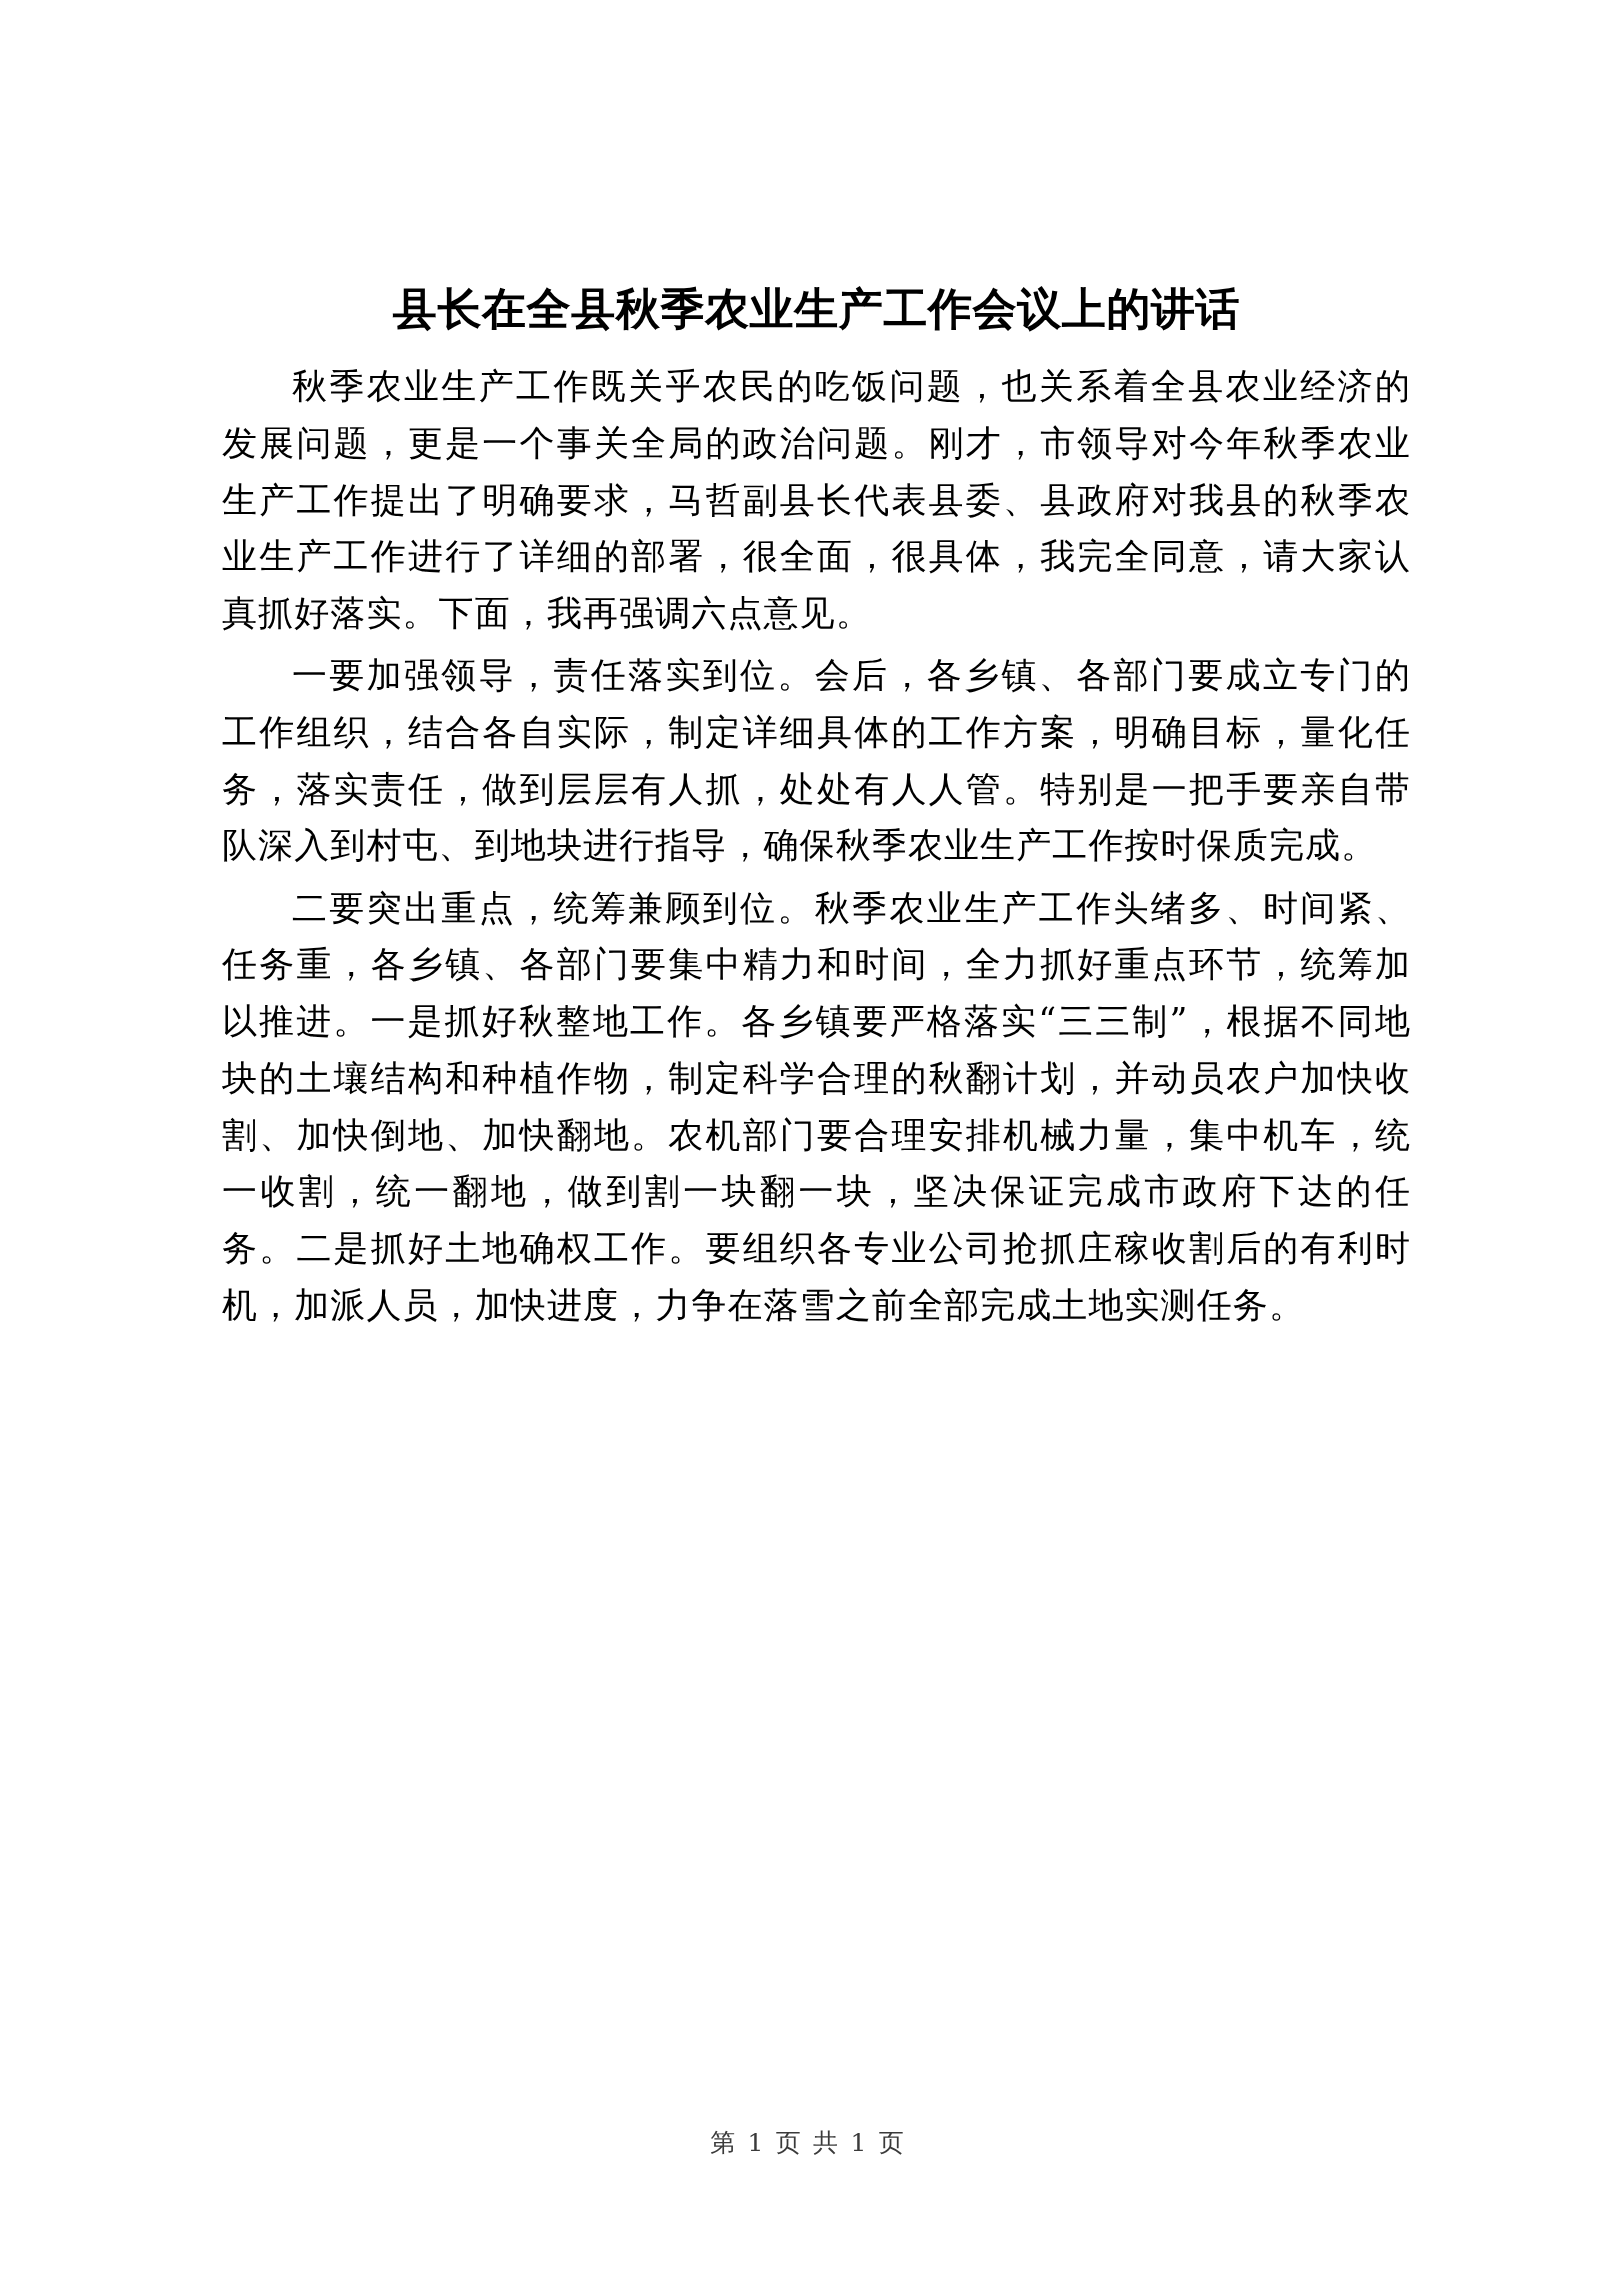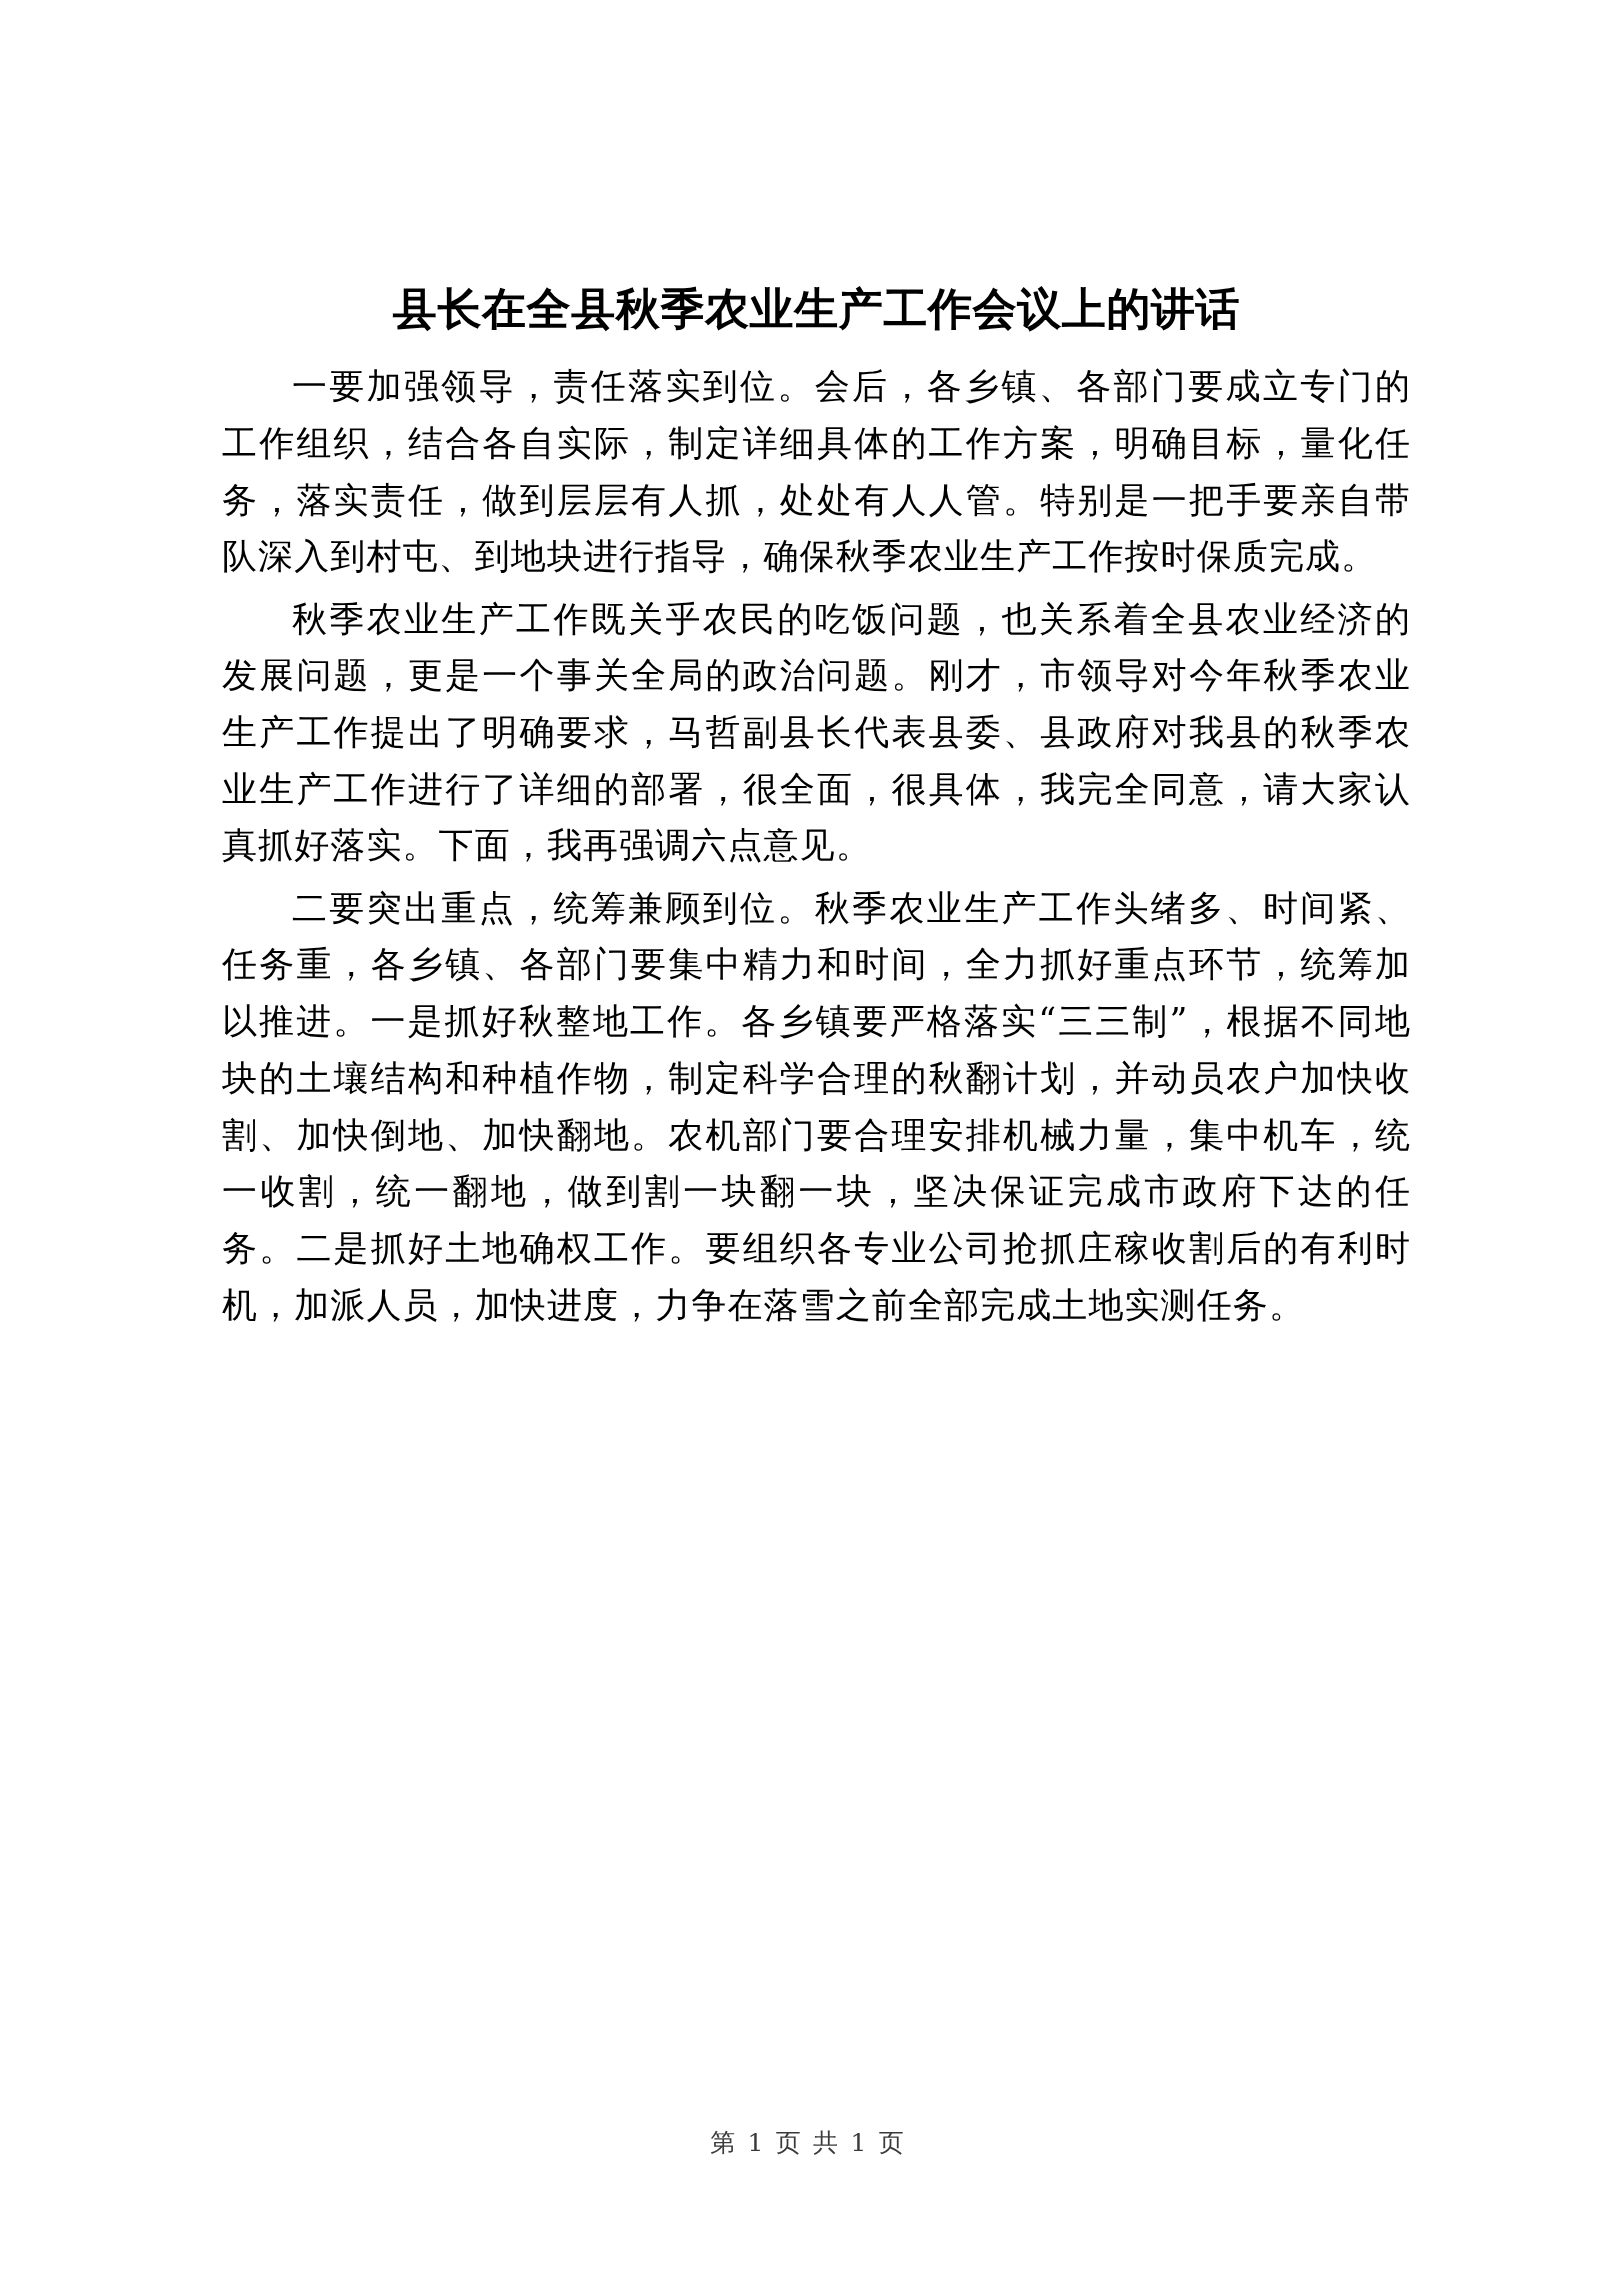--- a/index.html
+++ b/index.html
@@ -58,19 +58,19 @@
     letter-spacing: 2.2px;
     font-family: "DejaVu Serif", serif;
   }
 </style>
 </head>
 <body>
 
 <div class="page">
   <div class="content">
     <h1 class="doc-title">县长在全县秋季农业生产工作会议上的讲话</h1>
+    <p class="para">秋季农业生产工作既关乎农民的吃饭问题，也关系着全县农业经济的发展问题，更是一个事关全局的政治问题。刚才，市领导对今年秋季农业生产工作提出了明确要求，马哲副县长代表县委、县政府对我县的秋季农业生产工作进行了详细的部署，很全面，很具体，我完全同意，请大家认真抓好落实。下面，我再强调六点意见。</p>
     <p class="para">一要加强领导，责任落实到位。会后，各乡镇、各部门要成立专门的工作组织，结合各自实际，制定详细具体的工作方案，明确目标，量化任务，落实责任，做到层层有人抓，处处有人人管。特别是一把手要亲自带队深入到村屯、到地块进行指导，确保秋季农业生产工作按时保质完成。</p>
-    <p class="para">秋季农业生产工作既关乎农民的吃饭问题，也关系着全县农业经济的发展问题，更是一个事关全局的政治问题。刚才，市领导对今年秋季农业生产工作提出了明确要求，马哲副县长代表县委、县政府对我县的秋季农业生产工作进行了详细的部署，很全面，很具体，我完全同意，请大家认真抓好落实。下面，我再强调六点意见。</p>
     <p class="para">二要突出重点，统筹兼顾到位。秋季农业生产工作头绪多、时间紧、任务重，各乡镇、各部门要集中精力和时间，全力抓好重点环节，统筹加以推进。一是抓好秋整地工作。各乡镇要严格落实“三三制”，根据不同地块的土壤结构和种植作物，制定科学合理的秋翻计划，并动员农户加快收割、加快倒地、加快翻地。农机部门要合理安排机械力量，集中机车，统一收割，统一翻地，做到割一块翻一块，坚决保证完成市政府下达的任务。二是抓好土地确权工作。要组织各专业公司抢抓庄稼收割后的有利时机，加派人员，加快进度，力争在落雪之前全部完成土地实测任务。</p>
   </div>
   <div class="footer">第 1 页  共 1 页</div>
 </div>
 
 
 </body></html>

